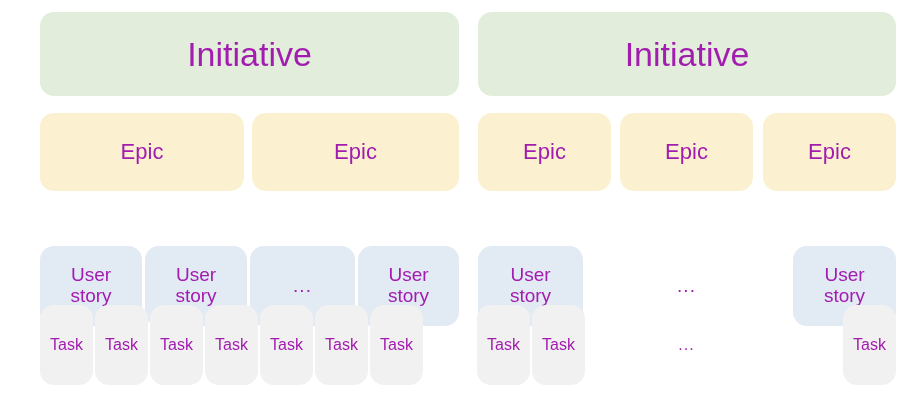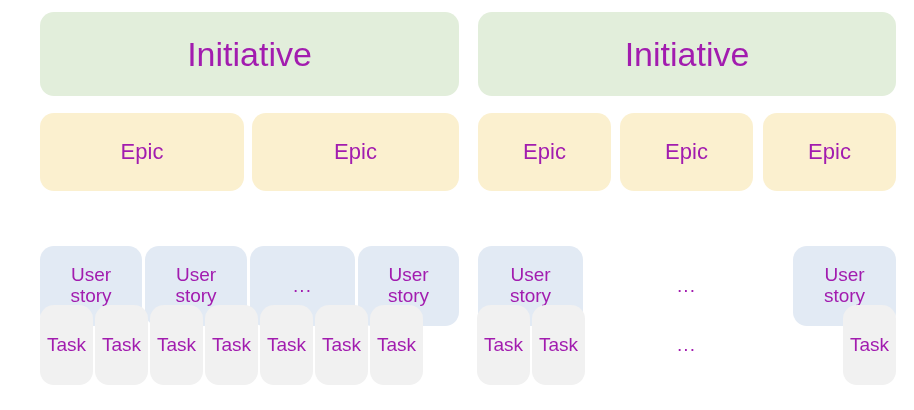--- a/index.html
+++ b/index.html
@@ -40,21 +40,21 @@
     background: #fbf0cf;
     font-size: 22px;
   }
   .lvl-story {
     background: #e2eaf4;
     font-size: 19px;
     margin-top: 38px;
   }
   .lvl-task {
     background: #f1f1f1;
-    font-size: 19px;
+    font-size: 16px;
   }
   
   .nofill {
     background: transparent;
   }
   .ellipsis-text {
     letter-spacing: 1px;
   }
 </style>
 </head>

